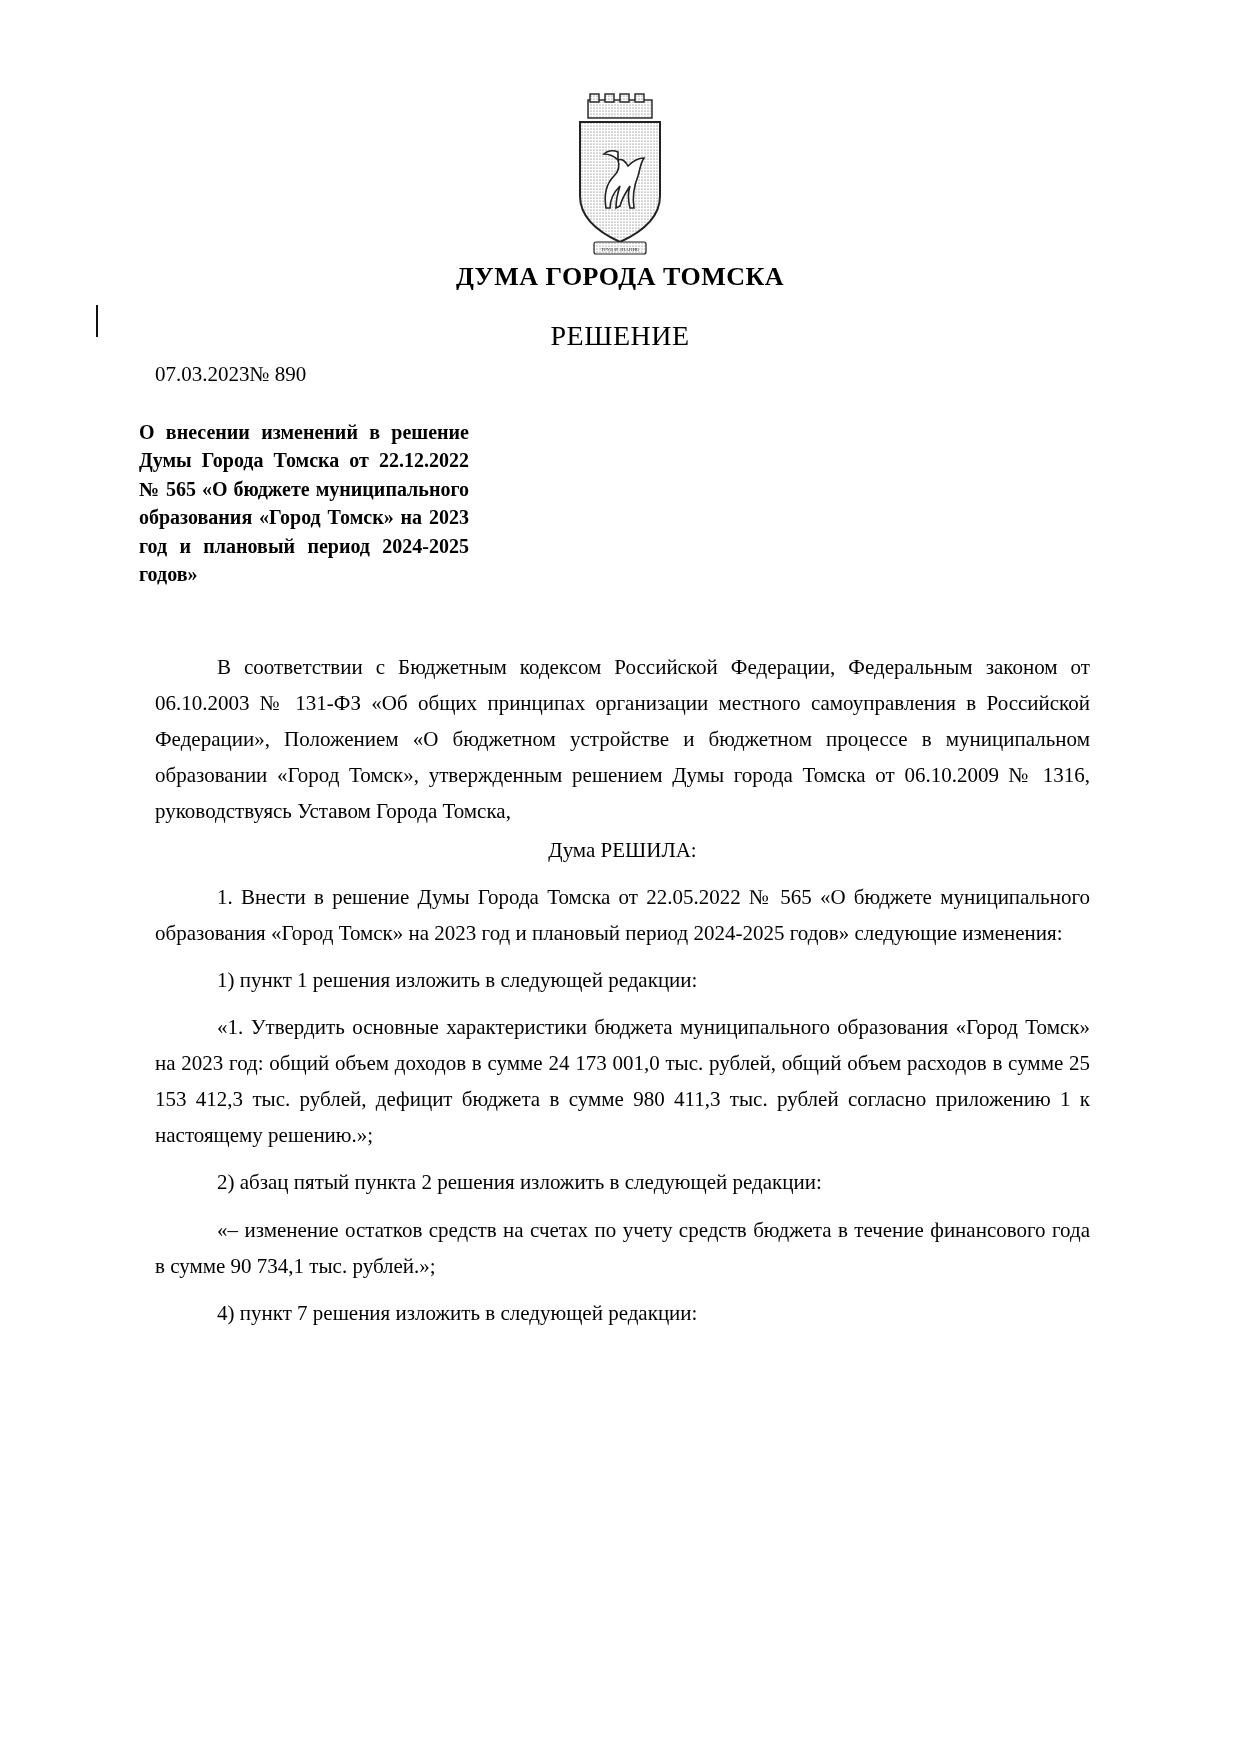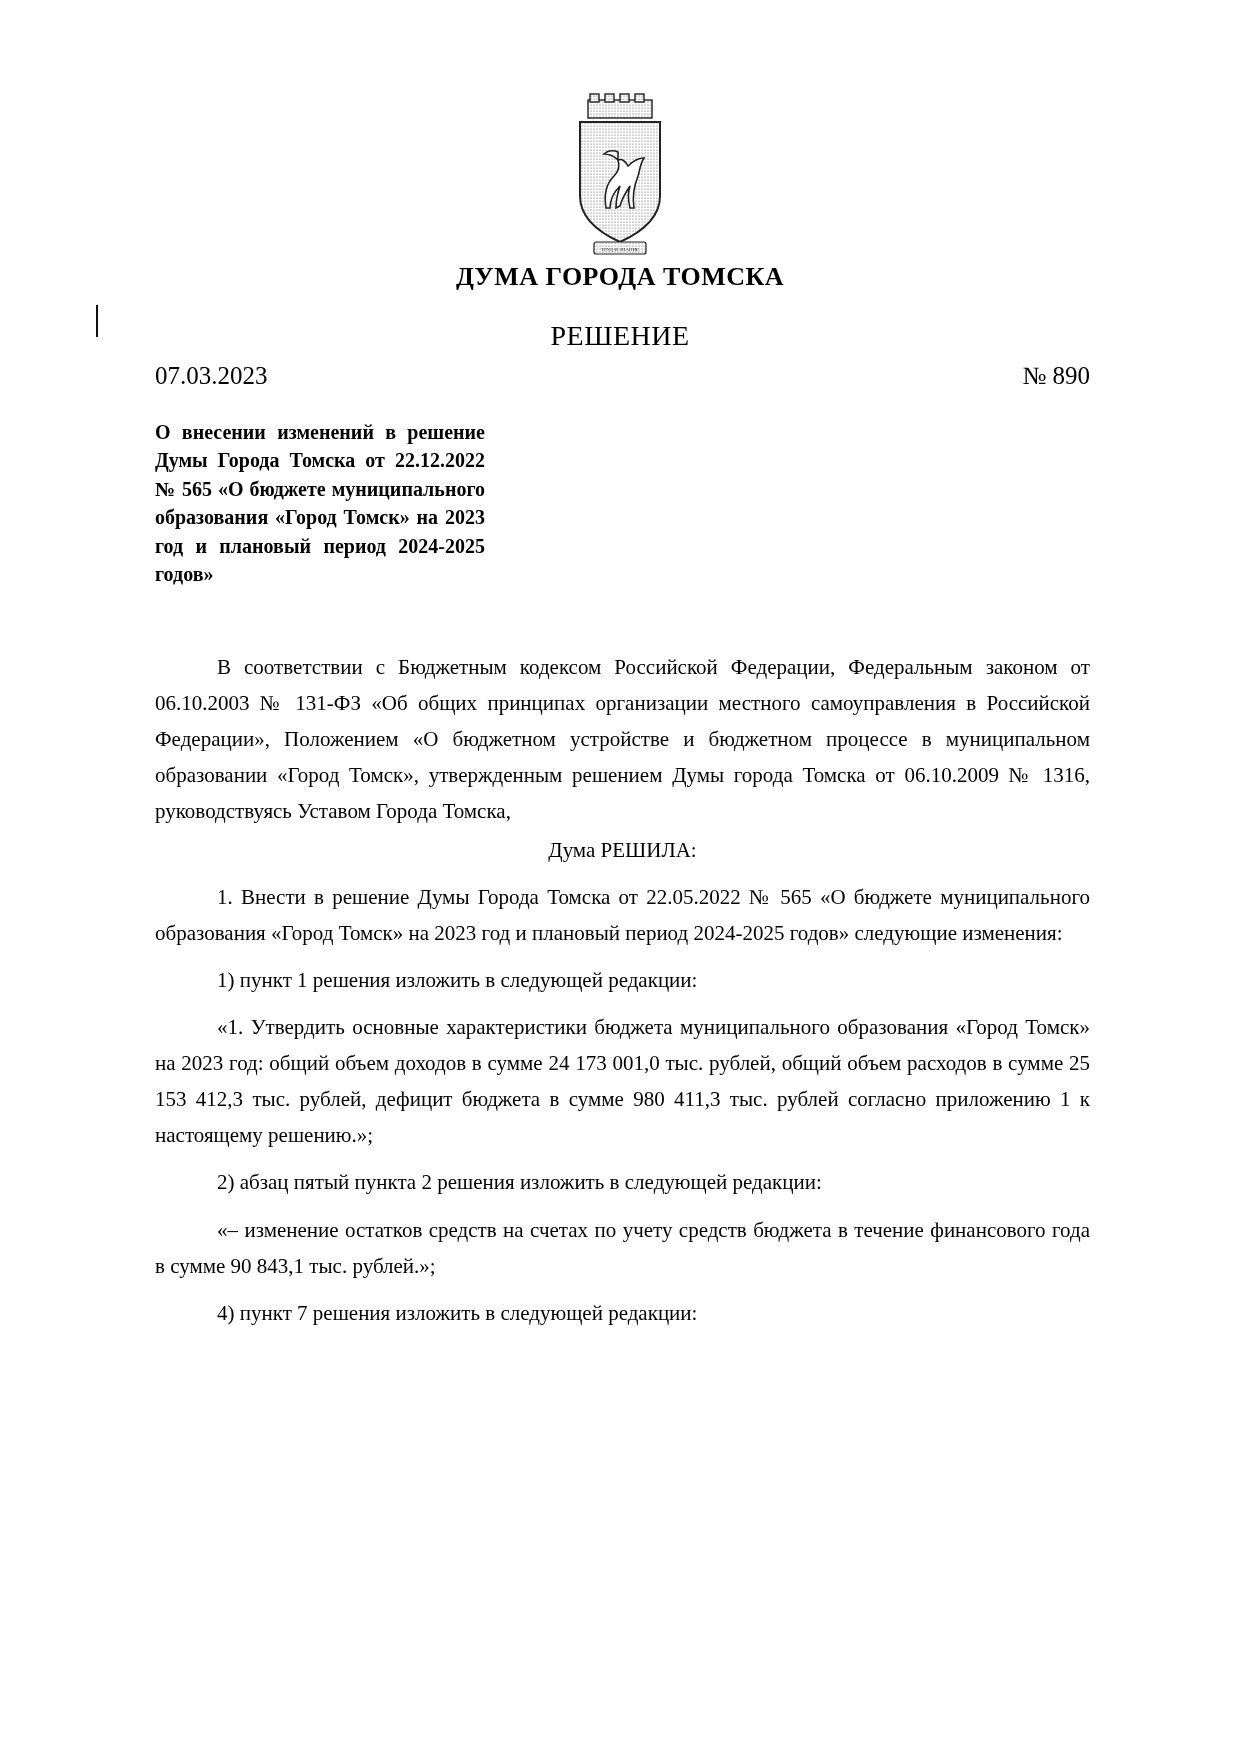--- a/index.html
+++ b/index.html
@@ -67,30 +67,28 @@
     letter-spacing: 0.5px;
   }
 
   
   .meta-row {
     position: absolute;
     top: 362px;
     left: 155px;
     right: 150px;
     display: flex;
-    justify-content: space-between;
-    font-size: 25px;
-    gap: 22px;
+    font-size: 21px;
   }
 
   
   .subject {
     position: absolute;
     top: 418px;
-    left: 155px;
+    left: 139px;
     width: 330px;
     font-size: 20px;
     font-weight: bold;
     line-height: 1.42;
     text-align: justify;
     text-align-last: left;
   }
 
   
   .body-text {
@@ -169,17 +167,17 @@
 
   <div class="subject">О внесении изменений в решение Думы Города Томска от 22.12.2022 № 565 «О бюджете муниципального образования «Город Томск» на 2023 год и плановый период 2024-2025 годов»</div>
 
   <div class="body-text">
     <p>В соответствии с Бюджетным кодексом Российской Федерации, Федеральным законом от 06.10.2003 № 131-ФЗ «Об общих принципах организации местного самоуправления в Российской Федерации», Положением «О бюджетном устройстве и бюджетном процессе в муниципальном образовании «Город Томск», утвержденным решением Думы города Томска от 06.10.2009 № 1316, руководствуясь Уставом Города Томска,</p>
     <p class="center gap-before">Дума РЕШИЛА:</p>
     <p>1. Внести в решение Думы Города Томска от 22.05.2022 № 565 «О бюджете муниципального образования «Город Томск» на 2023 год и плановый период 2024-2025 годов» следующие изменения:</p>
     <p>1) пункт 1 решения изложить в следующей редакции:</p>
     <p>«1. Утвердить основные характеристики бюджета муниципального образования «Город Томск» на 2023 год: общий объем доходов в сумме 24 173 001,0 тыс. рублей, общий объем расходов в сумме 25 153 412,3 тыс. рублей, дефицит бюджета в сумме 980 411,3 тыс. рублей согласно приложению 1 к настоящему решению.»;</p>
     <p>2) абзац пятый пункта 2 решения изложить в следующей редакции:</p>
-    <p>«– изменение остатков средств на счетах по учету средств бюджета в течение финансового года в сумме 90 843,1 тыс. рублей.»;</p>
+    <p>«– изменение остатков средств на счетах по учету средств бюджета в течение финансового года в сумме 90 734,1 тыс. рублей.»;</p>
     <p>4) пункт 7 решения изложить в следующей редакции:</p>
   </div>
 
 </div>
 
 </body></html>

